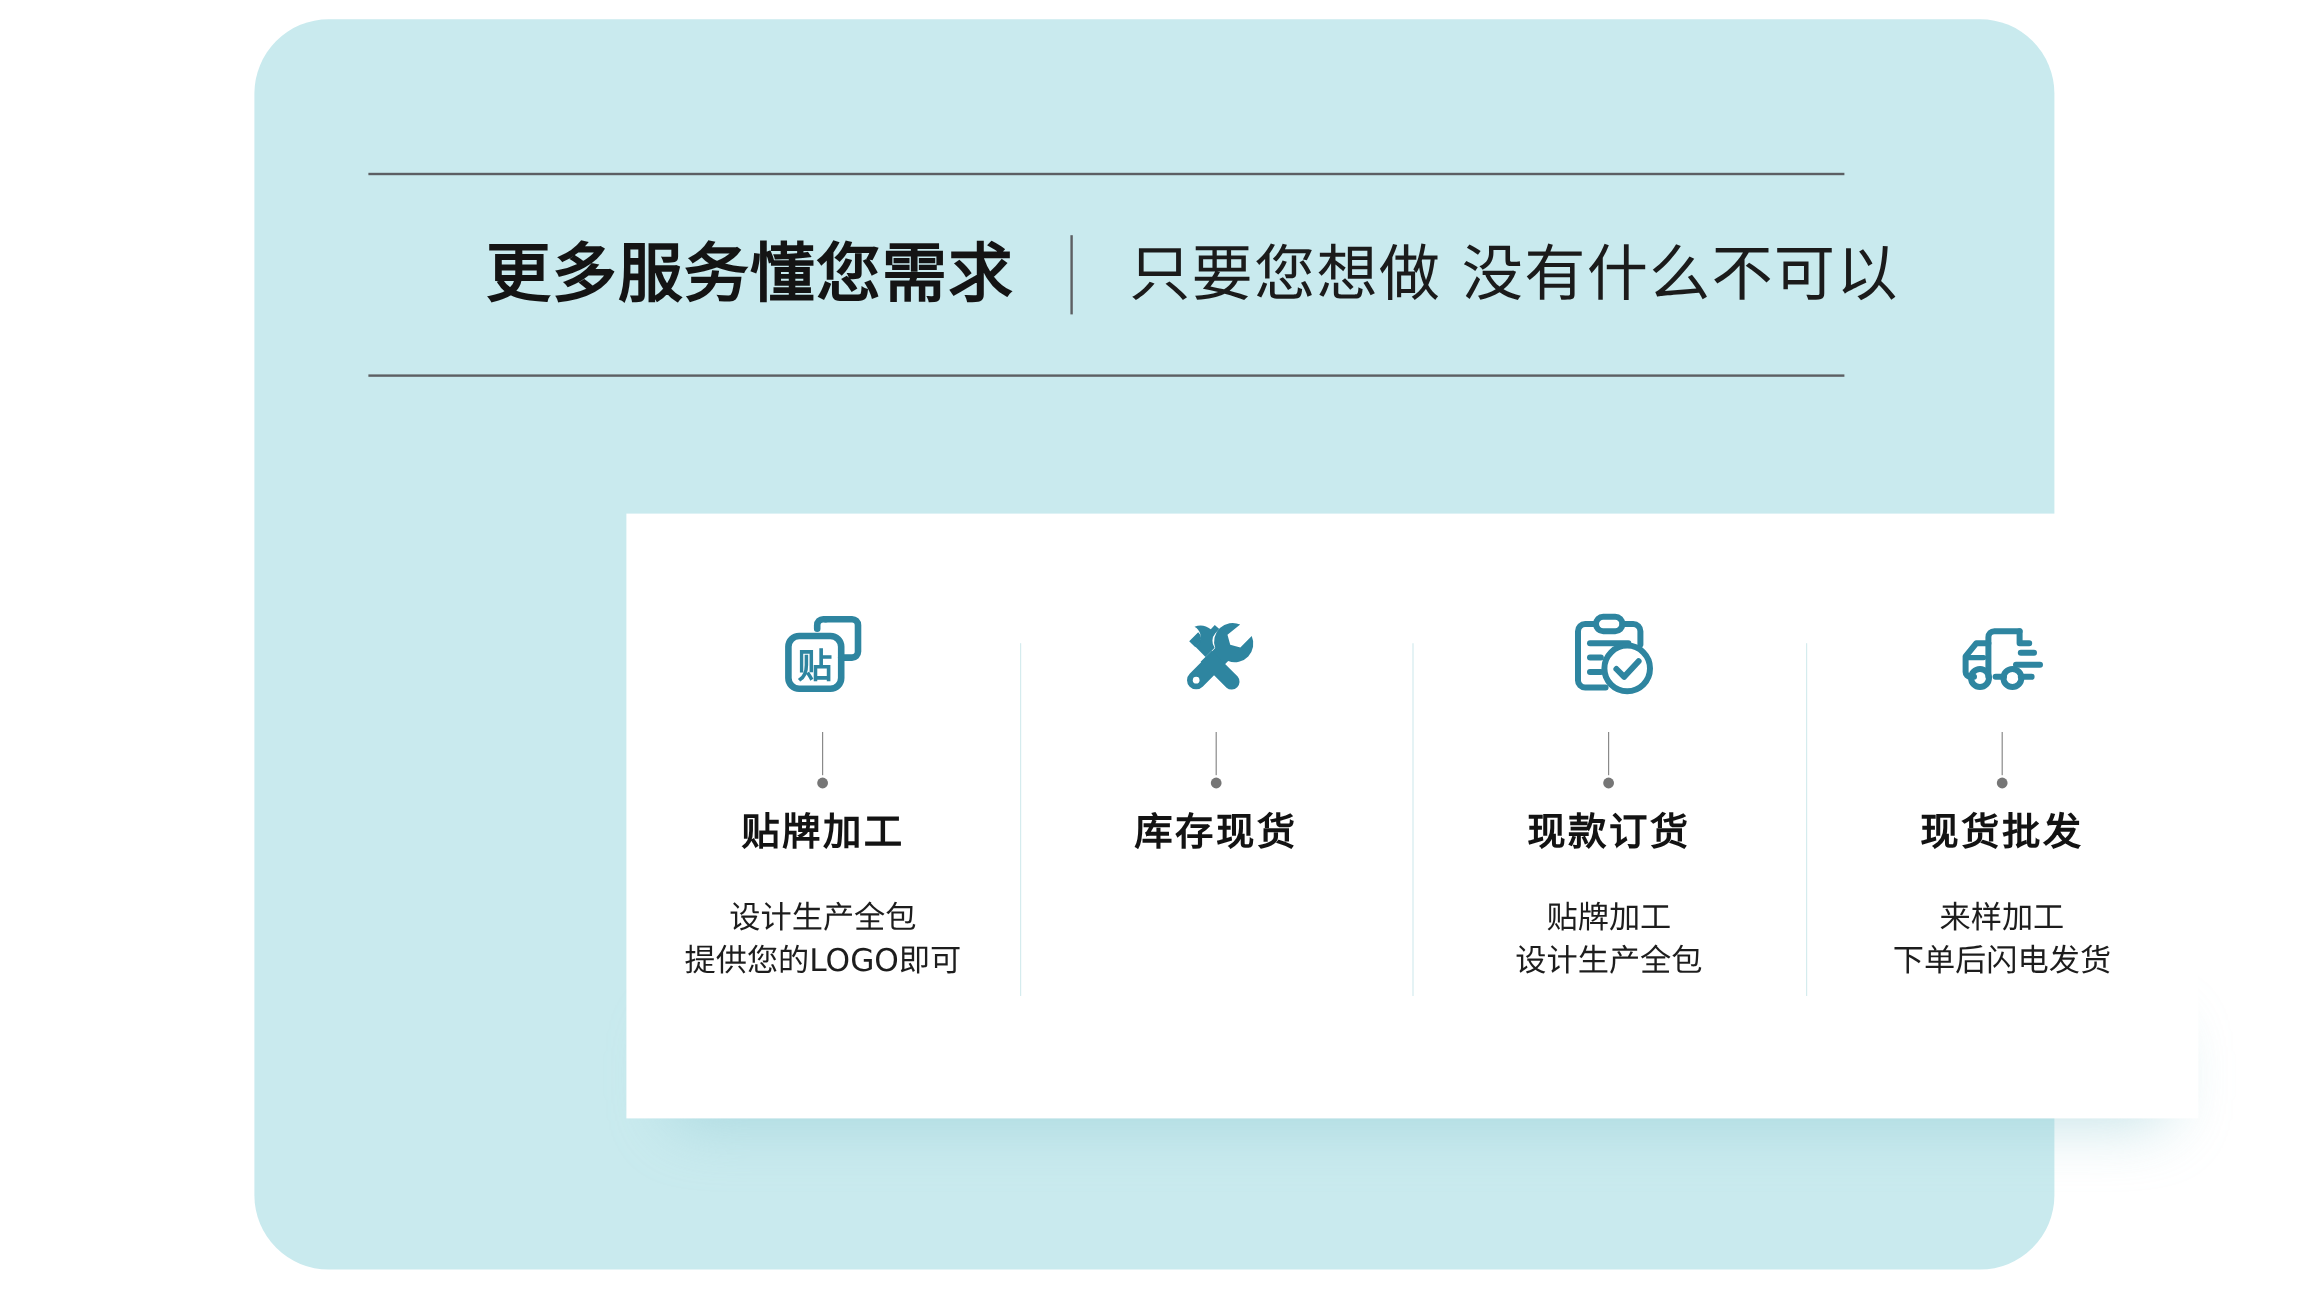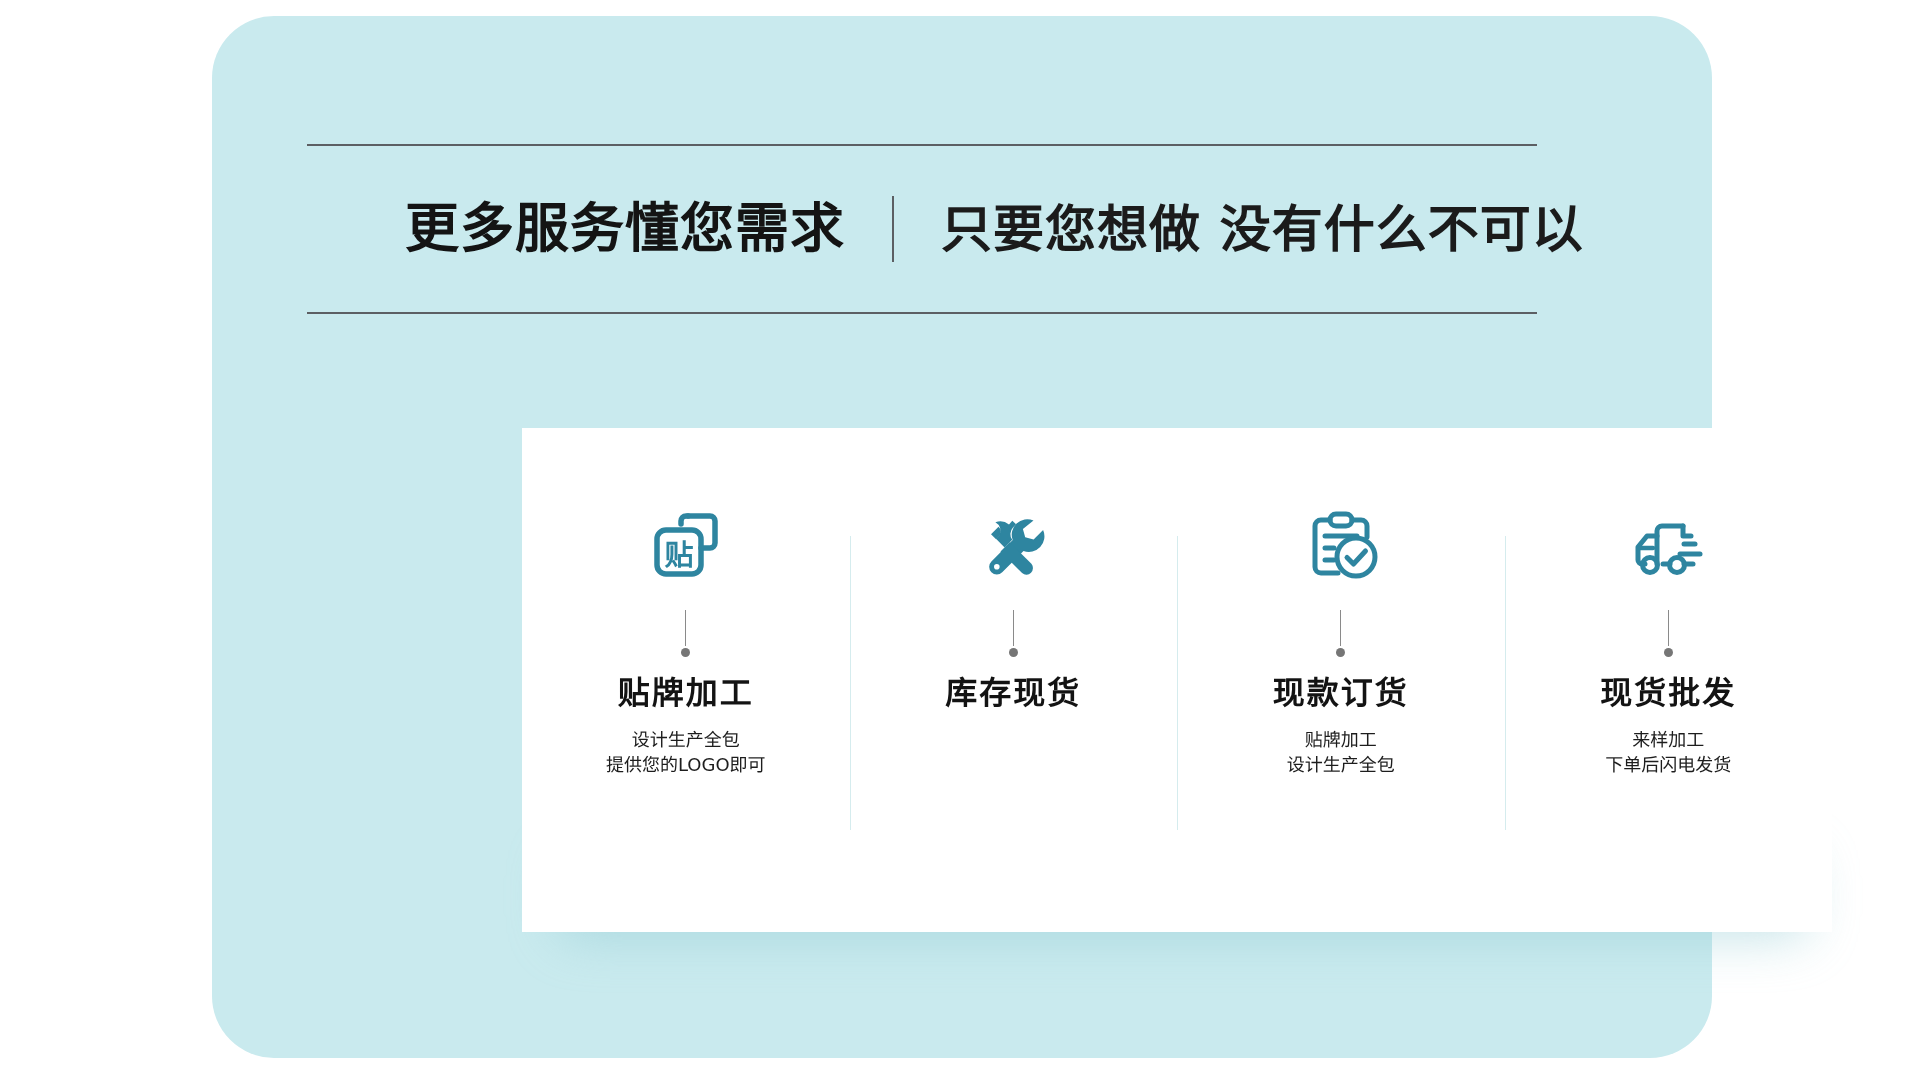--- a/index.html
+++ b/index.html
@@ -57,21 +57,21 @@
   }
   #headline-divider {
     width: 2px;
     height: 66px;
     background: #5c5f63;
     margin: 0 47px;
     flex: none;
   }
   #headline-secondary {
     font-size: 51px;
-    font-weight: 700;
+    font-weight: 400;
     color: #1b1b1b;
     letter-spacing: 1px;
     line-height: 1;
     white-space: nowrap;
   }
 
   
   #feature-card-shadow {
     position: absolute;
     left: 348px;
@@ -143,22 +143,22 @@
   .feature-title {
     margin-top: 18px;
     font-size: 32px;
     font-weight: 700;
     color: #131313;
     letter-spacing: 2px;
     line-height: 1.15;
     white-space: nowrap;
   }
   .feature-desc {
-    margin-top: 16px;
-    font-size: 18px;
+    margin-top: 36px;
+    font-size: 26px;
     font-weight: 400;
     color: #1d1d1d;
     line-height: 1.38;
     text-align: center;
     white-space: nowrap;
   }
 </style>
 </head>
 <body>
 

